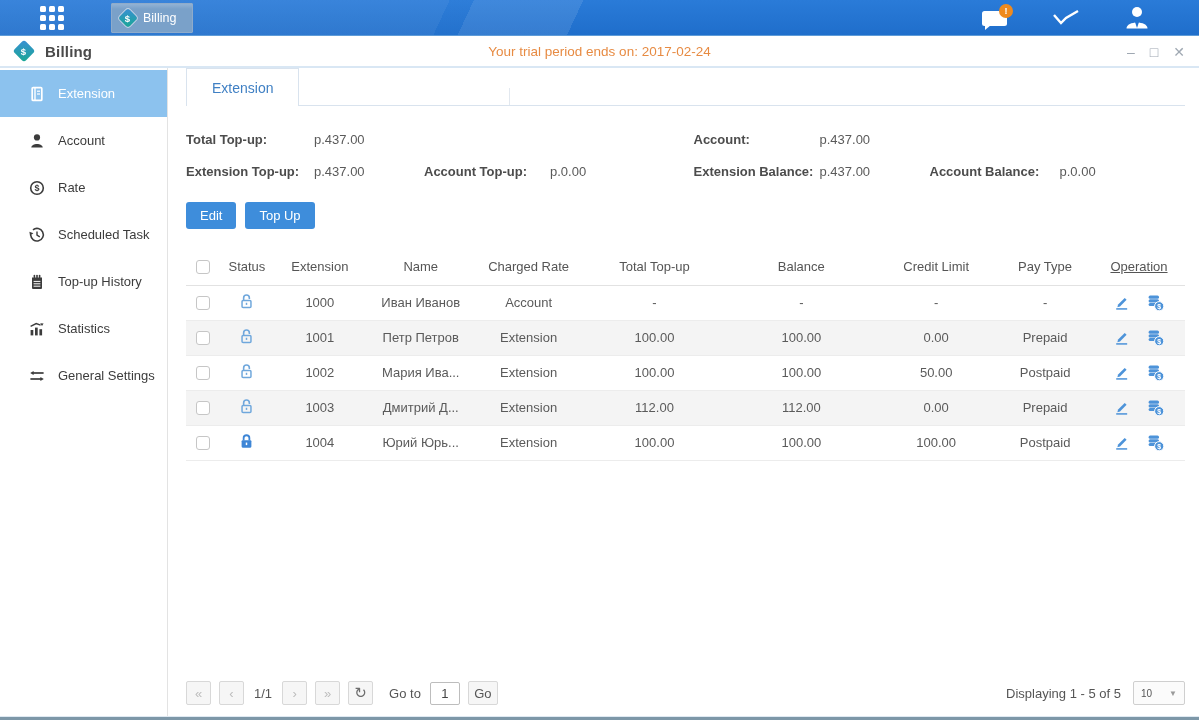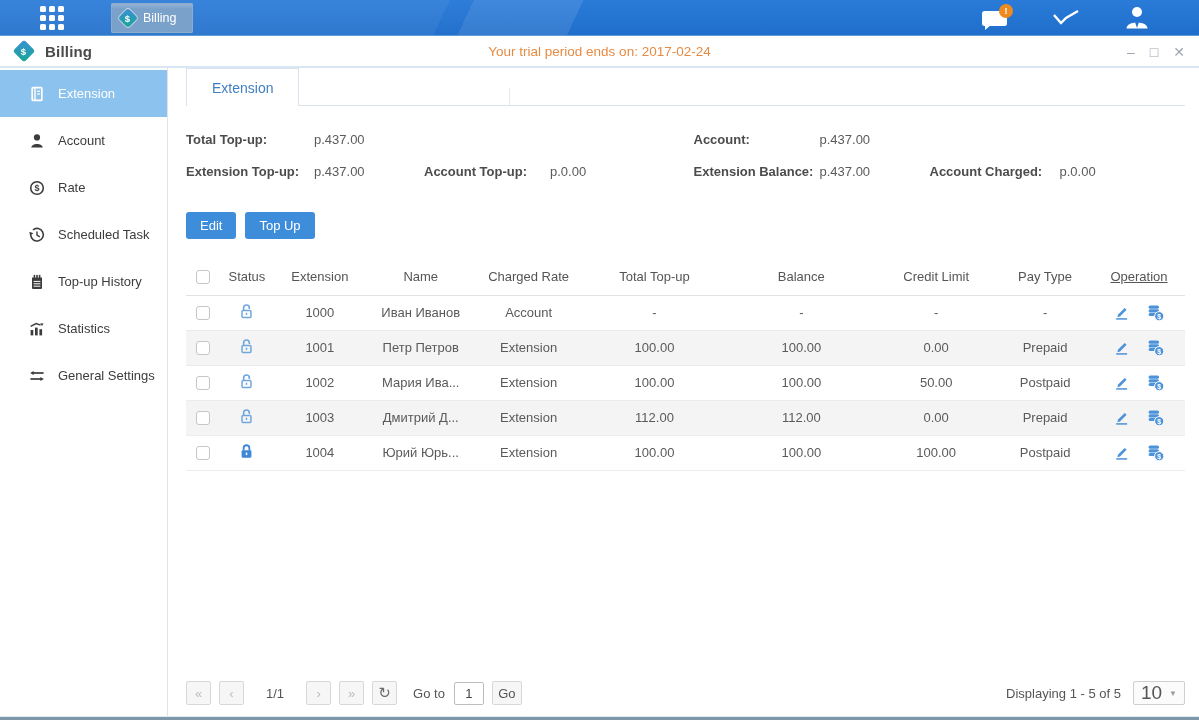--- a/index.html
+++ b/index.html
@@ -53,52 +53,52 @@
   
   .summary { margin:22px 0 0 18px; display:flex; }
   .sum-half { width:50%; }
   .sum-row { display:flex; align-items:center; height:22px; margin-bottom:10px; }
   .sum-label { font-weight:bold; color:#4c4c4c; font-size:13px; }
   .sum-value { color:#5a5a5a; font-size:13px; }
   .w128 { width:128px; } .w110 { width:110px; } .w126 { width:126px; } .w130 { width:130px; }
   .sum-half.right { padding-left:8px; }
 
   
-  .toolbar { margin:20px 0 0 18px; display:flex; gap:9px; }
+  .toolbar { margin:10px 0 0 18px; display:flex; gap:9px; }
   .btn-blue { background:#3e8ddb; color:#fff; border:none; font-size:13px; height:27px; padding:0 14px; border-radius:3px; cursor:pointer; font-family:inherit; }
 
   
   .table-wrap { margin:20px 0 0 18px; }
   table { width:100%; border-collapse:collapse; table-layout:fixed; }
   th { height:36px; font-weight:normal; color:#555; font-size:13px; border-bottom:1px solid #e2e2e2; text-align:center; }
   td { height:35px; color:#5a5a5a; font-size:13px; border-bottom:1px solid #ececec; text-align:center; overflow:hidden; white-space:nowrap; }
   tr.alt td { background:#f4f4f4; }
   .col-chk { width:3.4%; } .col-status { width:5.4%; } .col-ext { width:9.2%; } .col-name { width:11%; }
   .col-charged { width:10.6%; } .col-topup { width:14.6%; } .col-bal { width:14.8%; } .col-credit { width:12.2%; }
   .col-pay { width:9.6%; } .col-op { width:9.2%;text-decoration:underline; }
   .checkbox { width:14px; height:14px; border:1px solid #c6c6c6; border-radius:3px; background:#fff; margin:0 auto; cursor:pointer; }
   .op-icons { display:flex; justify-content:center; align-items:center; gap:16px; }
   .op-icons svg { cursor:pointer; }
 
   
   .footer { margin:auto 0 8px 18px; display:flex; align-items:center; height:30px; }
   .pg-btn { width:25px; height:24px; background:#f6f6f6; border:1px solid #d8d8d8; border-radius:2px; display:flex; align-items:center;
     justify-content:center; color:#bdbdbd; font-size:13px; cursor:pointer; }
   .pg-btn + .pg-btn { margin-left:8px; }
-  .pg-indicator { margin:0 22px; color:#555; font-size:13px; }
+  .pg-indicator { margin:0 10px; color:#555; font-size:13px; }
   .pg-refresh { color:#6d6d6d; font-size:15px; margin-left:8px; }
   .goto-label { margin-left:16px; color:#555; font-size:13px; }
   .goto-input { width:30px; height:23px; margin-left:9px; border:1px solid #bdbdbd; border-radius:2px; text-align:center; font-size:13px;
     color:#444; font-family:inherit; }
   .go-btn { margin-left:8px; width:30px; color:#555; font-size:13px; }
   .footer-right { margin-left:auto; display:flex; align-items:center; gap:12px; }
   .displaying { color:#555; font-size:13px; }
   .page-size { width:52px; height:24px; border:1px solid #cfcfcf; border-radius:2px; background:#fbfbfb; display:flex; align-items:center;
     justify-content:space-between; padding:0 7px; cursor:pointer; }
-  .page-size .val { color:#555; font-size:19px; }
+  .page-size .val { color:#555; font-size:10px; }
   .page-size .arrow { color:#9a9a9a; font-size:8px; }
 
   .bottom-strip { flex:0 0 4px; background:#7d97a8; border-top:1px solid #dfe9f2; }
 </style>
 </head>
 <body>
 
 <div class="window">
 
   <div class="topbar">
@@ -243,21 +243,21 @@
           </div>
         </div>
         <div class="sum-half right">
           <div class="sum-row">
             <span class="sum-label w126">Account:</span>
             <span class="sum-value">p.437.00</span>
           </div>
           <div class="sum-row">
             <span class="sum-label w126">Extension Balance:</span>
             <span class="sum-value w110">p.437.00</span>
-            <span class="sum-label w130">Account Charged:</span>
+            <span class="sum-label w130">Account Balance:</span>
             <span class="sum-value">p.0.00</span>
           </div>
         </div>
       </div>
 
       <div class="toolbar">
         <button class="btn-blue">Edit</button>
         <button class="btn-blue">Top Up</button>
       </div>
 

